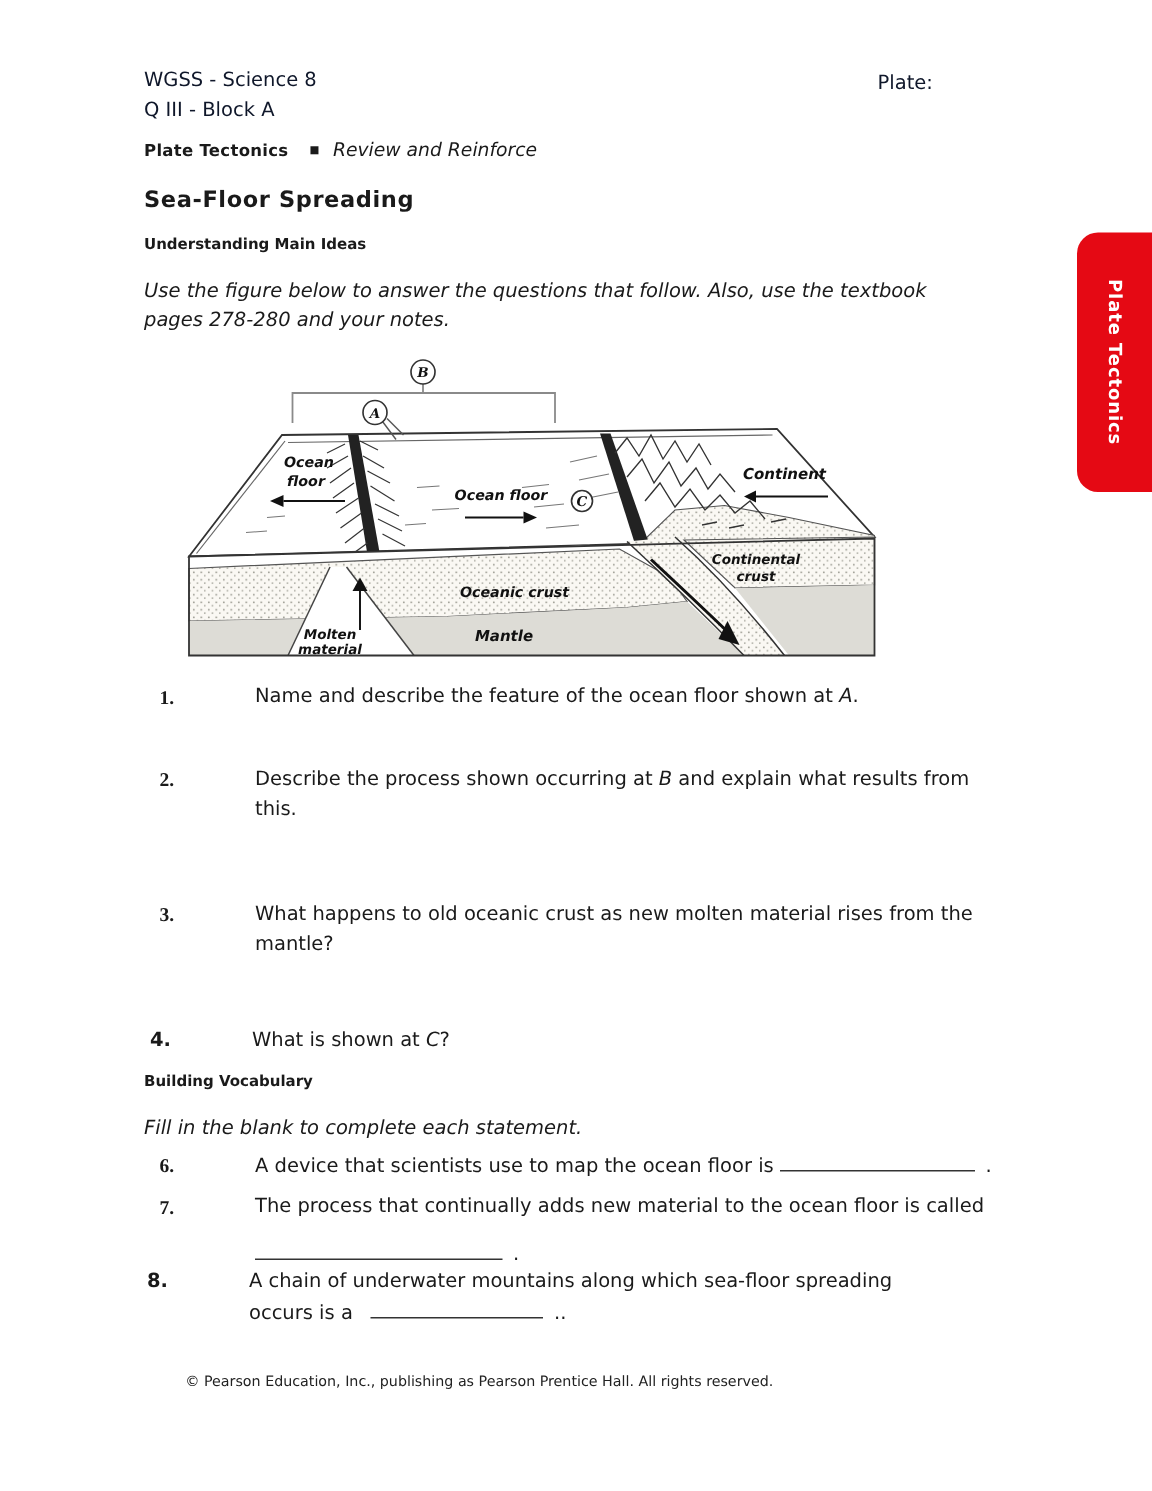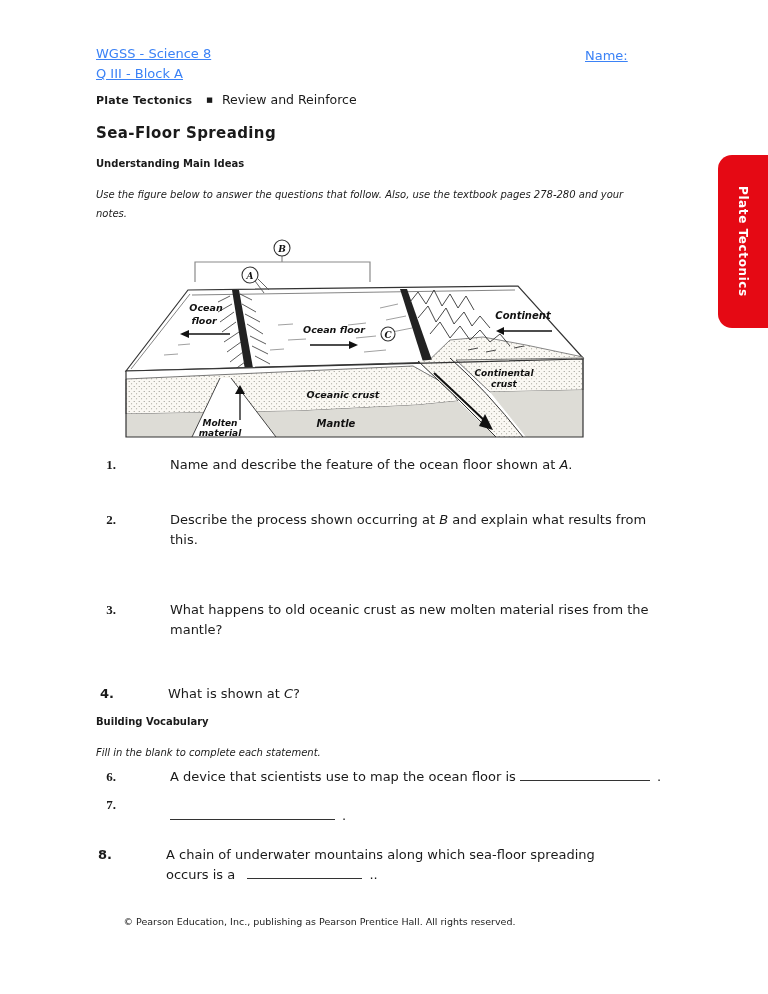--- a/index.html
+++ b/index.html
@@ -1,26 +1,26 @@
 <!DOCTYPE html>
 <html><head>
 <meta charset="utf-8">
 <style>
   html,body{margin:0;padding:0;}
   body{width:768px;height:994px;background:#ffffff;position:relative;
        font-family:"DejaVu Sans",sans-serif;color:#1a1a1a;overflow:hidden;}
   .abs{position:absolute;}
-  .hdr{font-size:13px;line-height:20px;color:#3b82f6;text-decoration:underline;}
+  .hdr{font-size:13px;line-height:20px;color:#0f172a;}
   .strand{font-size:12px;}
   .strand .unit{font-weight:bold;font-size:11px;letter-spacing:.2px;}
   .strand .bullet{font-size:7px;vertical-align:2px;padding:0 9px 0 14px;}
-  .strand .doctype{font-size:12.5px;}
+  .strand .doctype{font-style:italic;font-size:12.5px;}
   .title{font-size:15px;font-weight:bold;letter-spacing:.4px;}
   .h2{font-size:10px;font-weight:bold;}
-  .instr{font-style:italic;font-size:10px;line-height:19px;width:548px;}
+  .instr{font-style:italic;font-size:13px;line-height:19px;width:548px;}
   .q{display:flex;gap:6px;font-size:13px;line-height:20px;}
   .qnum{flex:none;width:16px;text-align:right;font-family:"Liberation Serif","DejaVu Serif",serif;
         font-weight:bold;font-size:13px;}
   .qnum.sans{font-family:"DejaVu Sans",sans-serif;font-size:13px;}
   .qtext{width:505px;margin-left:48px;}
   .qtext .ref{font-style:italic;}
   .blank{display:inline-block;border-bottom:1px solid #333;height:13px;vertical-align:baseline;}
   .b130{width:130px;} .b165{width:165px;} .b115{width:115px;}
   .post{margin-left:7px;}
   .vline2{margin-top:11px;}
@@ -34,21 +34,21 @@
   .flabel-sm{font-style:italic;font-weight:bold;font-size:9px;fill:#111;}
   .fcirc{font-family:"DejaVu Serif",serif;font-style:italic;font-weight:bold;font-size:9px;fill:#111;}
 </style>
 </head>
 <body>
 
 <div class="abs hdr" style="left:96px;top:44px;">
   <div>WGSS - Science 8</div>
   <div>Q III - Block A</div>
 </div>
-<div class="abs hdr" style="left:585px;top:46px;">Name:</div>
+<div class="abs hdr" style="left:585px;top:46px;">Plate:</div>
 
 <div class="abs strand" style="left:96px;top:92px;">
   <span class="unit">Plate Tectonics</span><span class="bullet">■</span><span class="doctype">Review and Reinforce</span>
 </div>
 
 <div class="abs title" style="left:96px;top:124px;">Sea-Floor Spreading</div>
 <div class="abs h2" style="left:96px;top:158px;">Understanding Main Ideas</div>
 <div class="abs instr" style="left:96px;top:185px;">Use the figure below to answer the questions that follow. Also, use the textbook pages 278-280 and your notes.</div>
 
 <svg class="abs" style="left:118px;top:230px;" width="470" height="215" viewBox="0 0 470 215">
@@ -205,20 +205,21 @@
 
 <div class="abs q" style="left:100px;top:767px;">
   <span class="qnum">6.</span>
   <span class="qtext"><span>A device that scientists use to map the ocean floor is</span>
     <span class="blank b130"></span><span class="post">.</span></span>
 </div>
 
 <div class="abs q" style="left:100px;top:795px;">
   <span class="qnum">7.</span>
   <span class="qtext">
+    <span>The process that continually adds new material to the ocean floor is called</span>
     <div class="vline2"><span class="blank b165"></span><span class="post">.</span></div>
   </span>
 </div>
 
 <div class="abs q" style="left:96px;top:845px;">
   <span class="qnum sans">8.</span>
   <span class="qtext" style="width:470px;"><span>A chain of underwater mountains along which sea-floor spreading occurs is a</span>
     <span class="blank b115" style="margin-left:8px;"></span><span class="post">..</span></span>
 </div>
 

